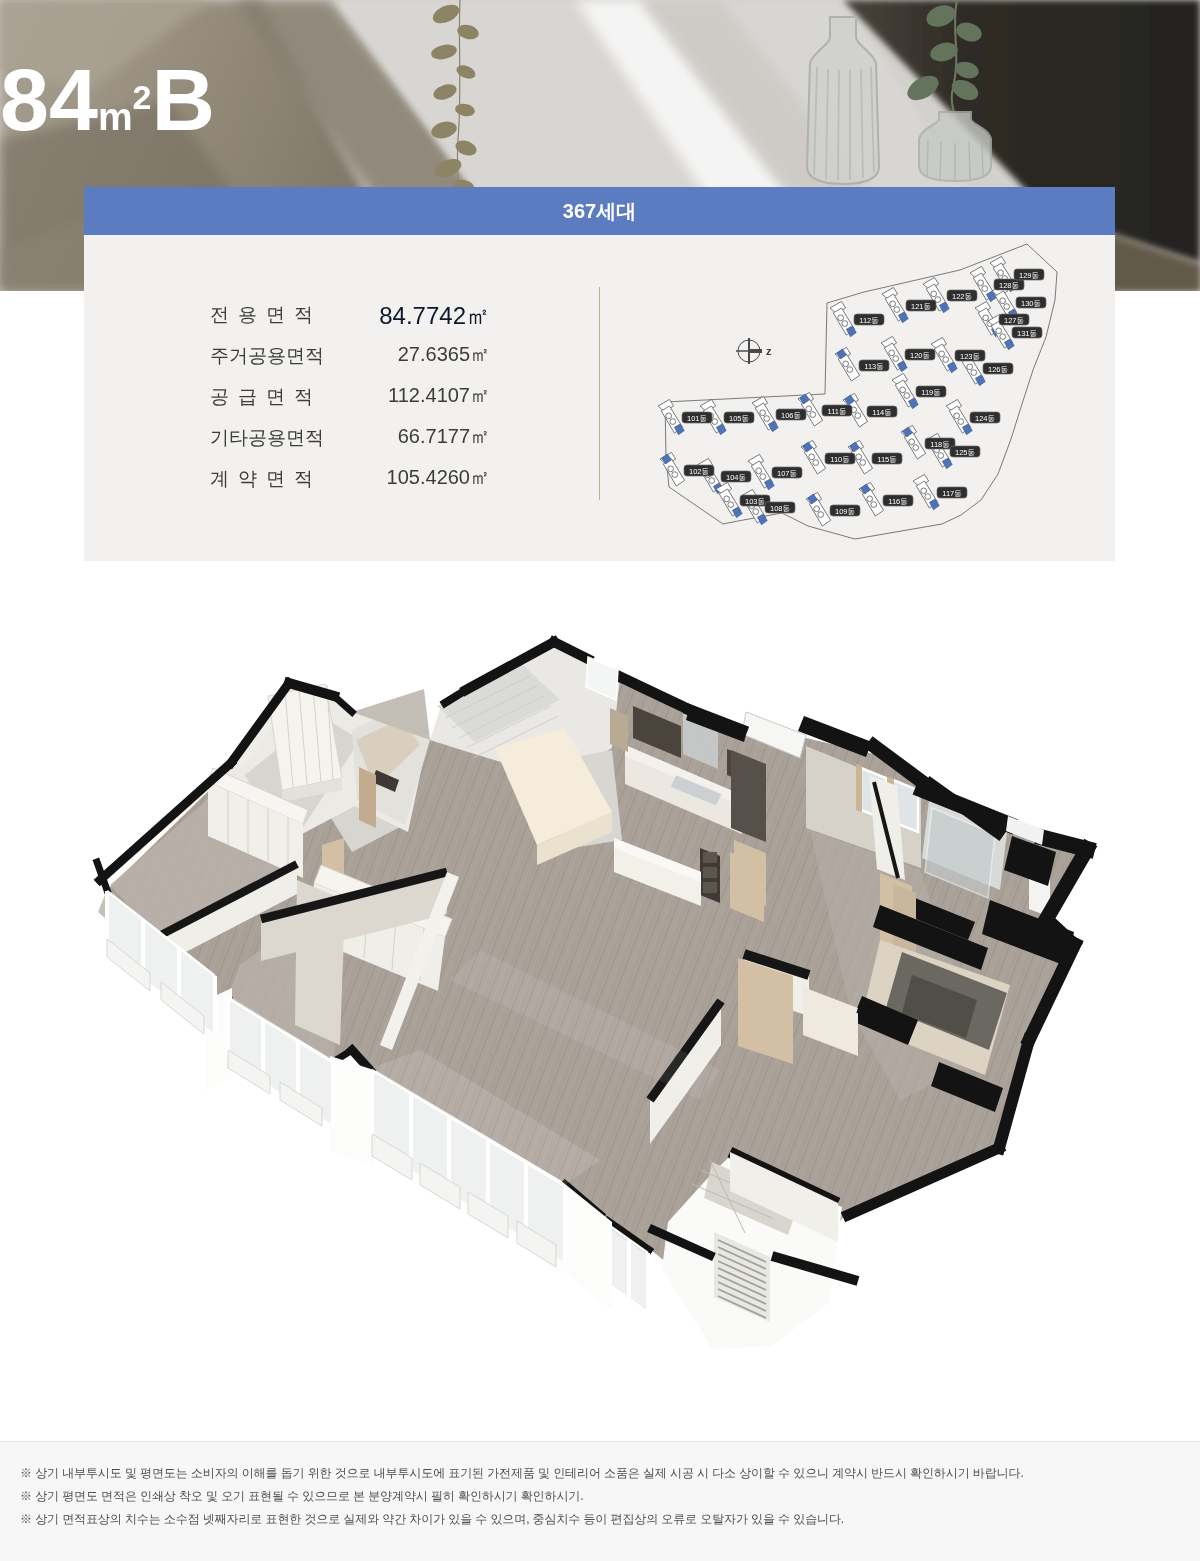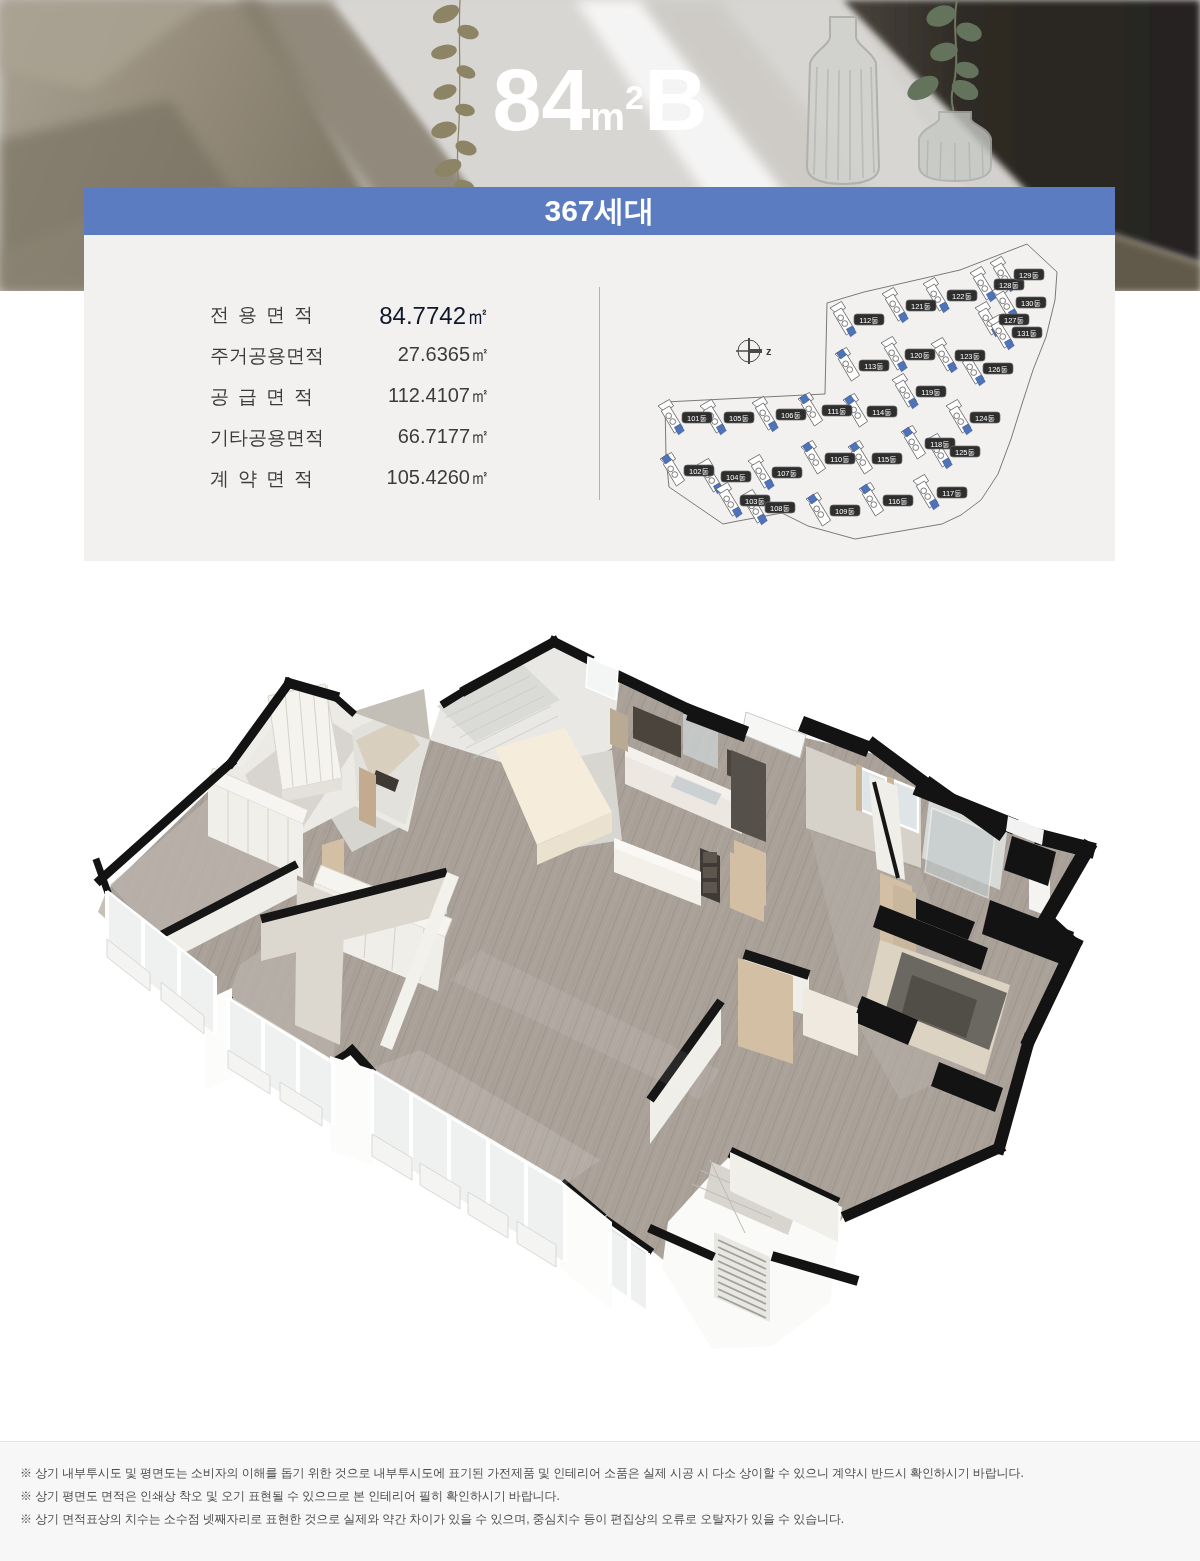--- a/index.html
+++ b/index.html
@@ -100,26 +100,26 @@
     <path d="M44,112 L76,112 L76,119 C76,124 94,128 96,139 L96,166 C96,175 87,181 60,181 C33,181 24,175 24,166 L24,139 C26,128 44,124 44,119 Z" fill="#c6c9c4" opacity="0.8" stroke="#aaada8" stroke-width="2"></path>
     <g stroke="#b2b5b0" stroke-width="1.4" opacity="0.9">
       <line x1="33" y1="140" x2="32" y2="176"></line>
         <line x1="46" y1="142" x2="45" y2="179"></line>
       <line x1="60" y1="143" x2="60" y2="180"></line>
         <line x1="74" y1="142" x2="75" y2="179"></line>
       <line x1="87" y1="140" x2="88" y2="175"></line>
     </g>
   </svg>
 
-  <div class="abs" style="left:0;top:56px;width:1200px;text-align:center;color:#ffffff;font-weight:bold;">
+  <div class="abs" style="left:0;top:56px;width:1200px;color:#ffffff;font-weight:bold;">
     <span style="font-size:88px;line-height:1;">84</span><span style="font-size:39px;">m</span><span style="font-size:34px;vertical-align:21px;">2</span><span style="font-size:88px;line-height:1;">B</span>
   </div>
 </div>
 
-<div class="abs" style="left:84px;top:187px;width:1031px;height:48px;background:#5b7cc0;color:#ffffff;font-size:30px;font-weight:bold;text-align:center;line-height:48px;">367세대</div>
+<div class="abs" style="left:84px;top:187px;width:1031px;height:48px;background:#5b7cc0;color:#ffffff;font-size:20px;font-weight:bold;text-align:center;line-height:48px;">367세대</div>
 
 <div class="abs" style="left:84px;top:235px;width:1031px;height:326px;background:#f2f1ef;"></div>
 
 <div class="abs" style="left:210px;top:300px;width:280px;">
 
   <div style="position:relative;height:41px;">
     <span style="position:absolute;left:0;top:2px;width:103px;font-size:19px;color:#3c3c3c;display:flex;justify-content:space-between;">
         <span>전</span>
         <span>용</span>
         <span>면</span>
@@ -647,17 +647,17 @@
   <path d="M280,482 L322,508 L322,526 L280,500 Z" fill="#f4f4f2" stroke="#d8d8d4" stroke-width="1"></path>
   <path d="M107,339 L150,373 L150,391 L107,357 Z" fill="#f4f4f2" stroke="#d8d8d4" stroke-width="1"></path>
   <path d="M161,382 L204,416 L204,434 L161,400 Z" fill="#f4f4f2" stroke="#d8d8d4" stroke-width="1"></path>
 </svg>
 
 <div class="abs" style="left:0;top:1441px;width:1200px;height:156px;background:#f7f7f7;border-top:1px solid #e3e3e3;box-sizing:border-box;">
   <div style="margin:20px 0 0 20px;font-size:12px;line-height:23.2px;color:#4c4c4c;letter-spacing:-0.1px;">
 
     <div>※ 상기 내부투시도 및 평면도는 소비자의 이해를 돕기 위한 것으로 내부투시도에 표기된 가전제품 및 인테리어 소품은 실제 시공 시 다소 상이할 수 있으니 계약시 반드시 확인하시기 바랍니다.</div>
 
-    <div>※ 상기 평면도 면적은 인쇄상 착오 및 오기 표현될 수 있으므로 본 인테리어 필히 확인하시기 바랍니다.</div>
+    <div>※ 상기 평면도 면적은 인쇄상 착오 및 오기 표현될 수 있으므로 본 분양계약시 필히 확인하시기 확인하시기.</div>
 
     <div>※ 상기 면적표상의 치수는 소수점 넷째자리로 표현한 것으로 실제와 약간 차이가 있을 수 있으며, 중심치수 등이 편집상의 오류로 오탈자가 있을 수 있습니다.</div>
   </div>
 </div>
 
 </body></html>

